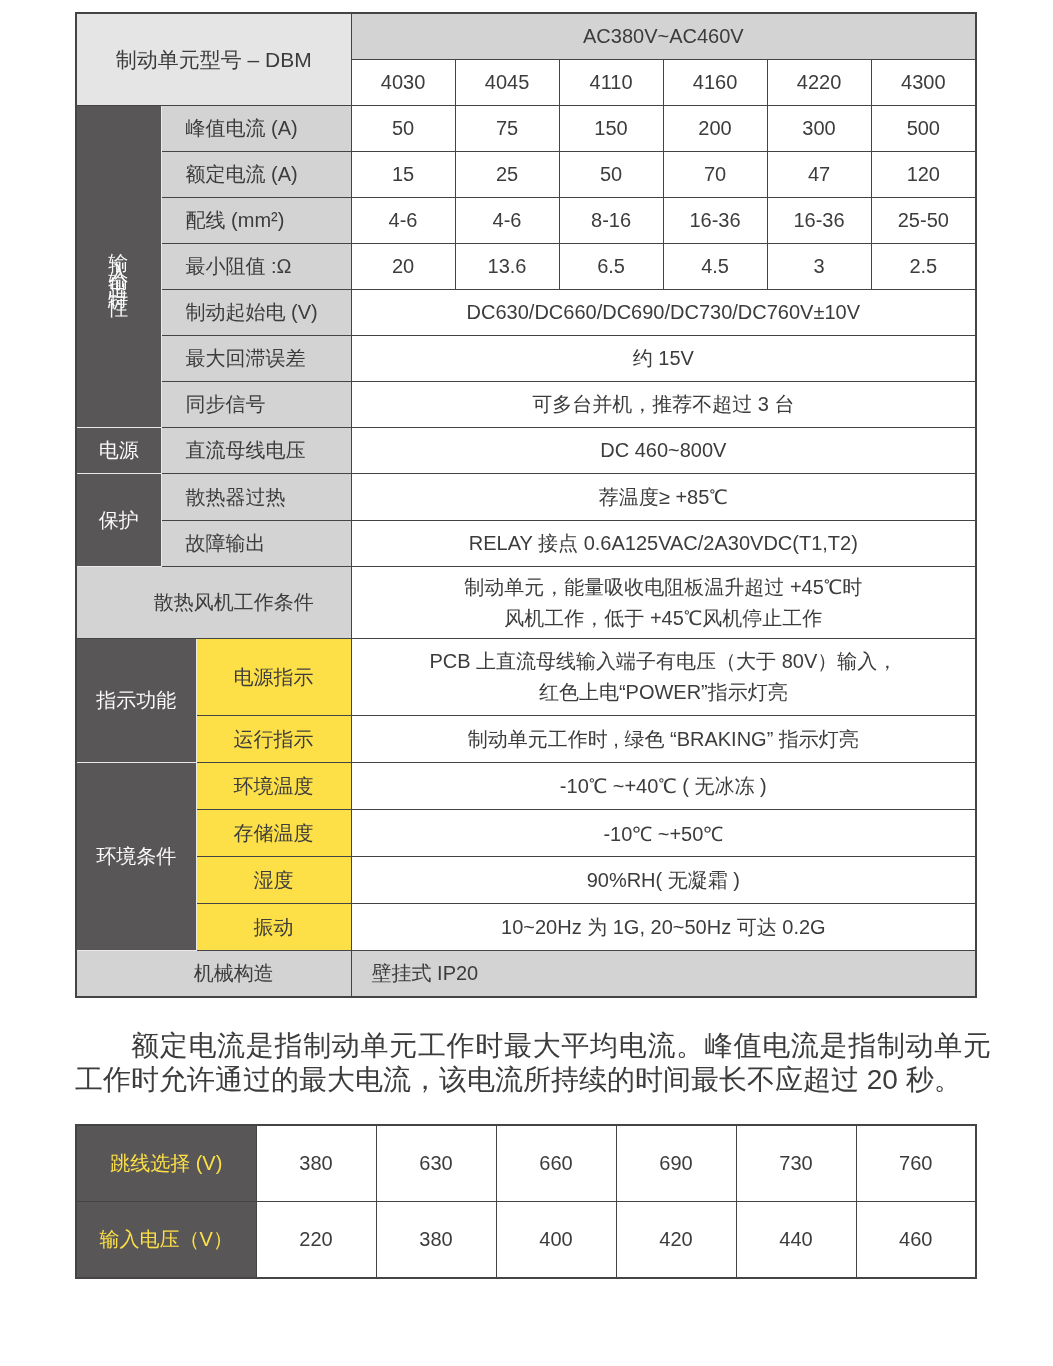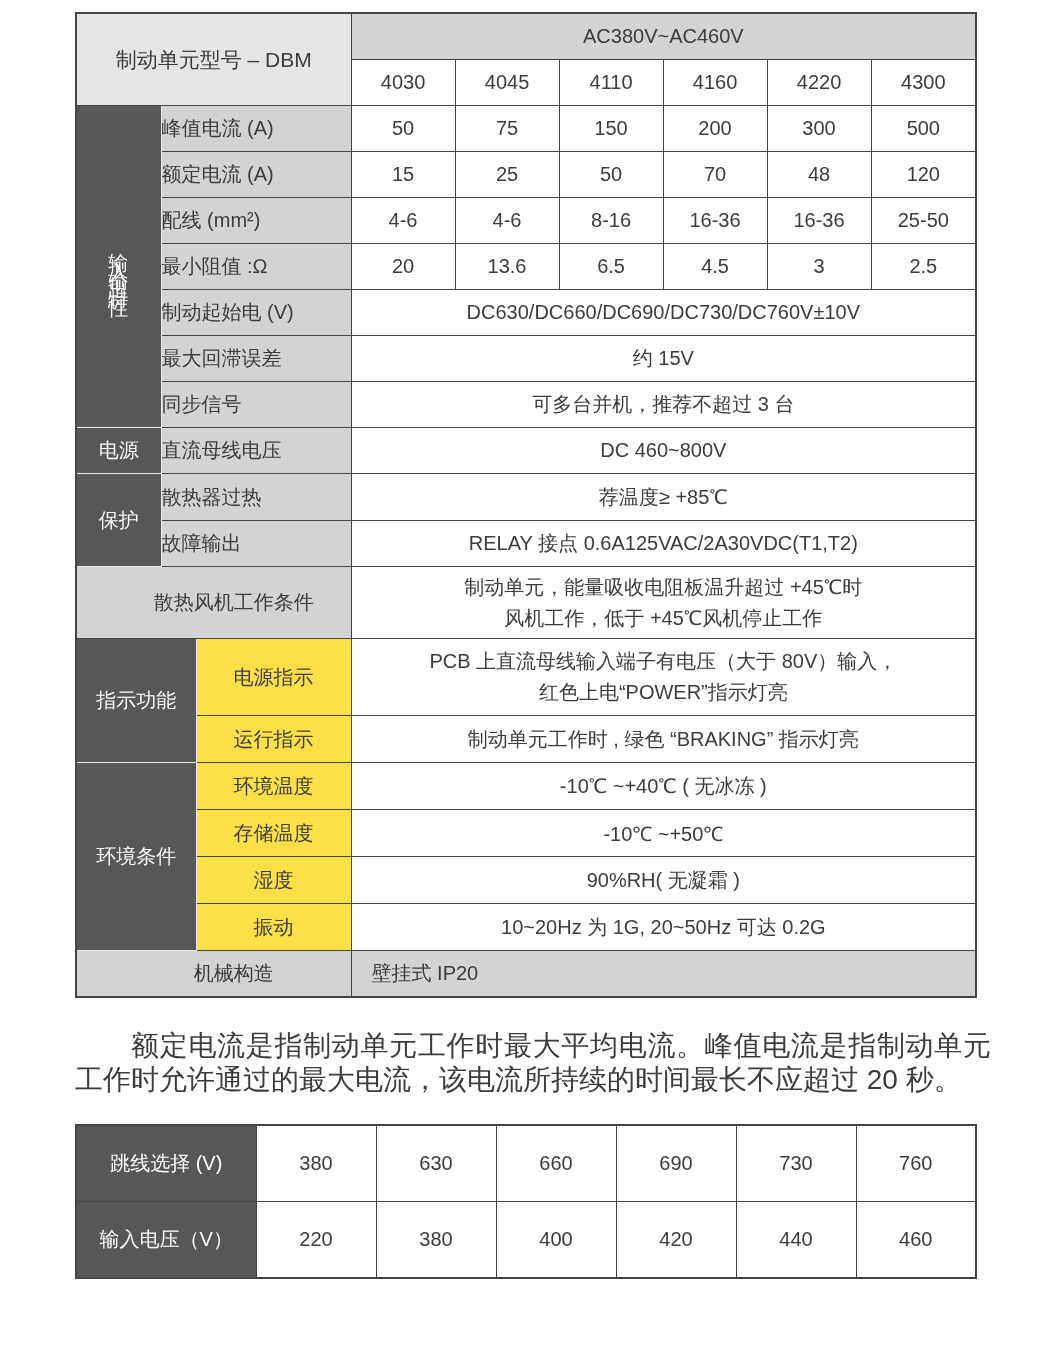--- a/index.html
+++ b/index.html
@@ -19,21 +19,21 @@
   }
   .spec-table td { border:1px solid #454444; height:45px; }
   .hdr { background:#d3d3d4; }
   .title-cell { background:#e5e5e5; font-size:21px; }
   .grp {
     background:#585656; color:#fafafa;
     border-right-color:#e9e9e9 !important;
     border-bottom-color:#e9e9e9 !important;
   }
   .lbl {
-    background:#d3d3d4; text-align:left; 
+    background:#d3d3d4; text-align:left; padding-left:24px;
     border-bottom-color:#ededed;
     margin-left:31px;
   }
   .lbl-c { background:#fde047; }
   .span-lbl { background:#d3d3d4;padding-left:40px; }
   .mech-val { background:#d3d3d4; text-align:left; padding-left:20px; }
   .vert-label {
     writing-mode:vertical-lr; text-orientation:upright;
     letter-spacing:9px; display:inline-block; line-height:1.1;
   }
@@ -49,21 +49,21 @@
     color:#3d3c3c;
   }
   .notes p { margin:0; text-indent:2em; }
 
   
   .jumper-table {
     width:900px; margin:27px 0 0 75px;
     border:2px solid #454444;
   }
   .jumper-table td { border:1px solid #454444; height:75px; }
-  .jmp-lbl { background:#585656; color:#ffffff; }
+  .jmp-lbl { background:#585656; color:#fde047; }
 </style>
 </head>
 <body>
 
 <table class="spec-table">
   <colgroup>
     <col style="width:85px">
       <col style="width:35px">
       <col style="width:155px">
     <col style="width:104px">
@@ -98,21 +98,21 @@
     <td>200</td>
     <td>300</td>
     <td>500</td>
   </tr>
   <tr>
     <td class="lbl" colspan="2">额定电流 (A)</td>
     <td>15</td>
     <td>25</td>
     <td>50</td>
     <td>70</td>
-    <td>48</td>
+    <td>47</td>
     <td>120</td>
   </tr>
   <tr>
     <td class="lbl" colspan="2">配线 (mm²)</td>
     <td>4-6</td>
     <td>4-6</td>
     <td>8-16</td>
     <td>16-36</td>
     <td>16-36</td>
     <td>25-50</td>

